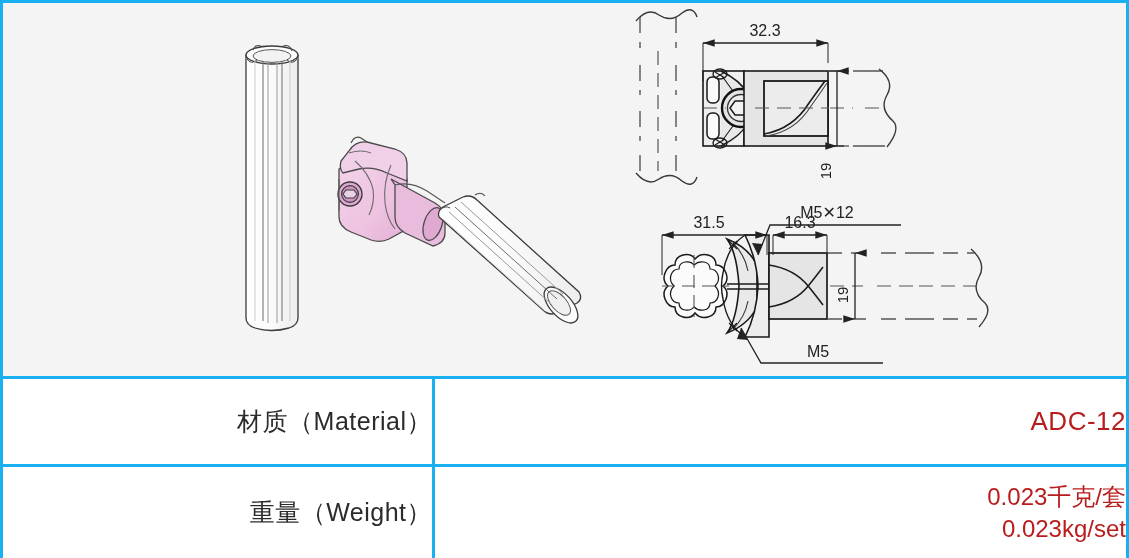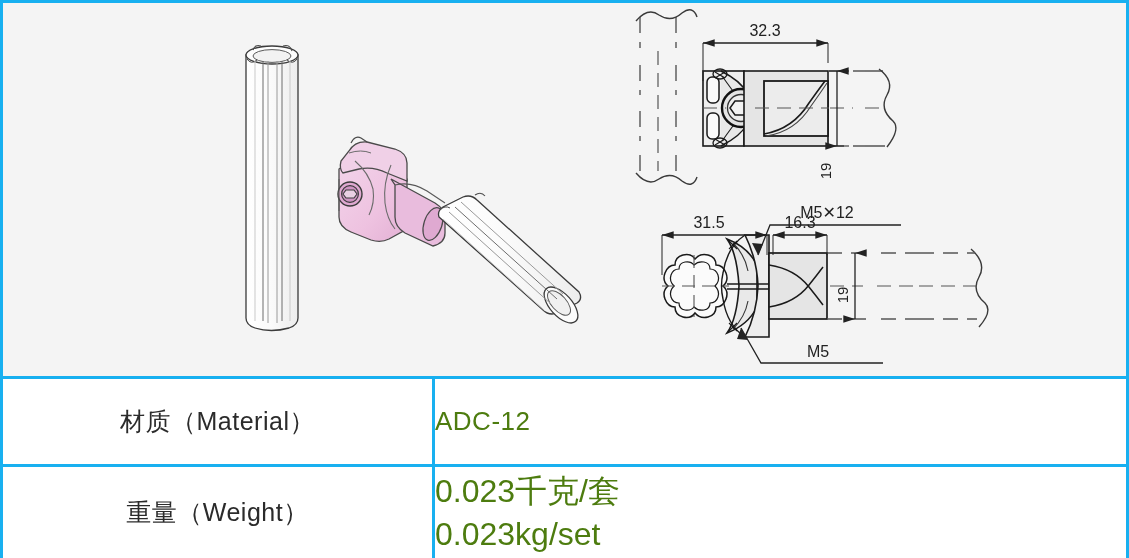--- a/index.html
+++ b/index.html
@@ -53,40 +53,40 @@
   }
   #spec-table td {
     border: 3px solid #18b0f0;
     background: #ffffff;
     padding: 0;
     vertical-align: middle;
   }
   td.label-cell {
     width: 429px;
     padding-left: 30px;
-    text-align: center;
+    text-align: right;
     font-size: 25px;
     color: #2b2b2b;
     letter-spacing: 0.5px;
     font-family: "Liberation Sans", "DejaVu Sans", sans-serif;
   }
   td.value-cell {
-    text-align: left;
+    text-align: right;
     font-size: 25px;
-    color: #4d7c0f;
+    color: #b91c1c;
     font-family: "Liberation Sans", "DejaVu Sans", sans-serif;
   }
   td.value-cell.material {
     font-size: 26px;
     letter-spacing: 0.5px;
   }
   .weight-line {
     display: block;
     line-height: 1.32;
-    font-size: 32px;
+    font-size: 24px;
   }
   tr.row-material { height: 88px; }
   tr.row-weight { height: 94px; }
 
   
   .dimtext {
     font-family: "Liberation Sans", "DejaVu Sans", sans-serif;
     font-size: 16px;
     fill: #222222;
   }

